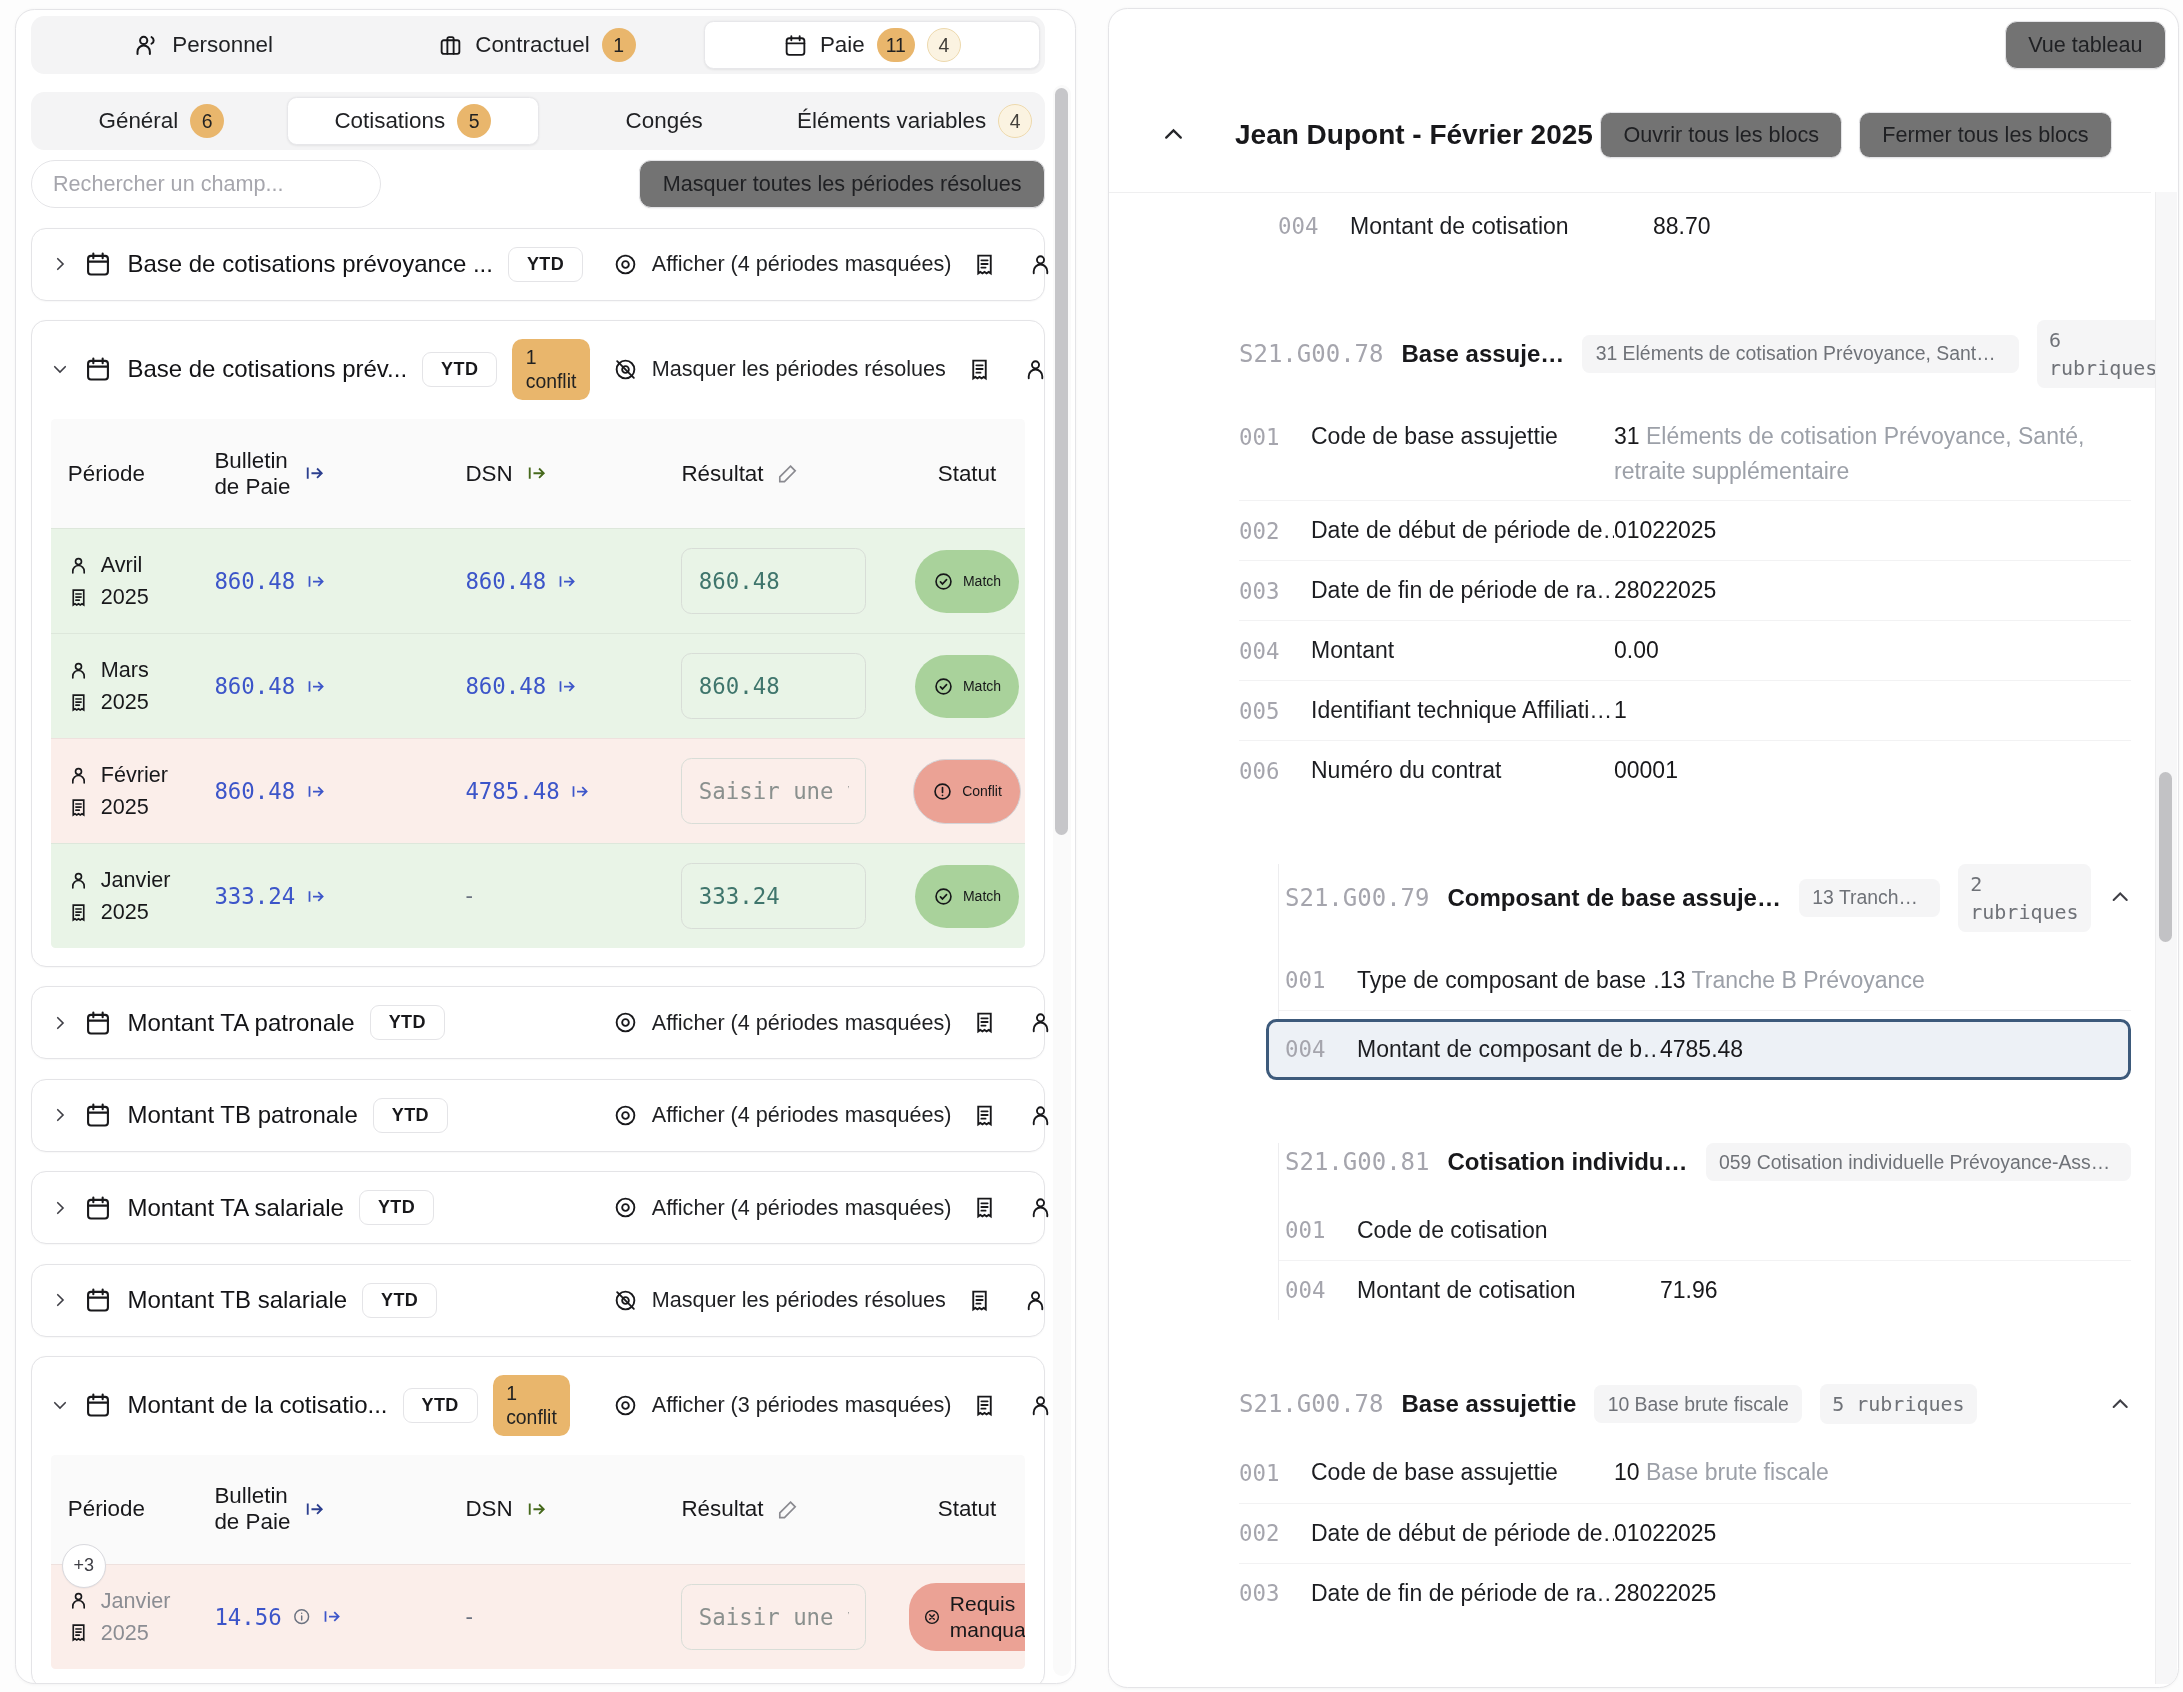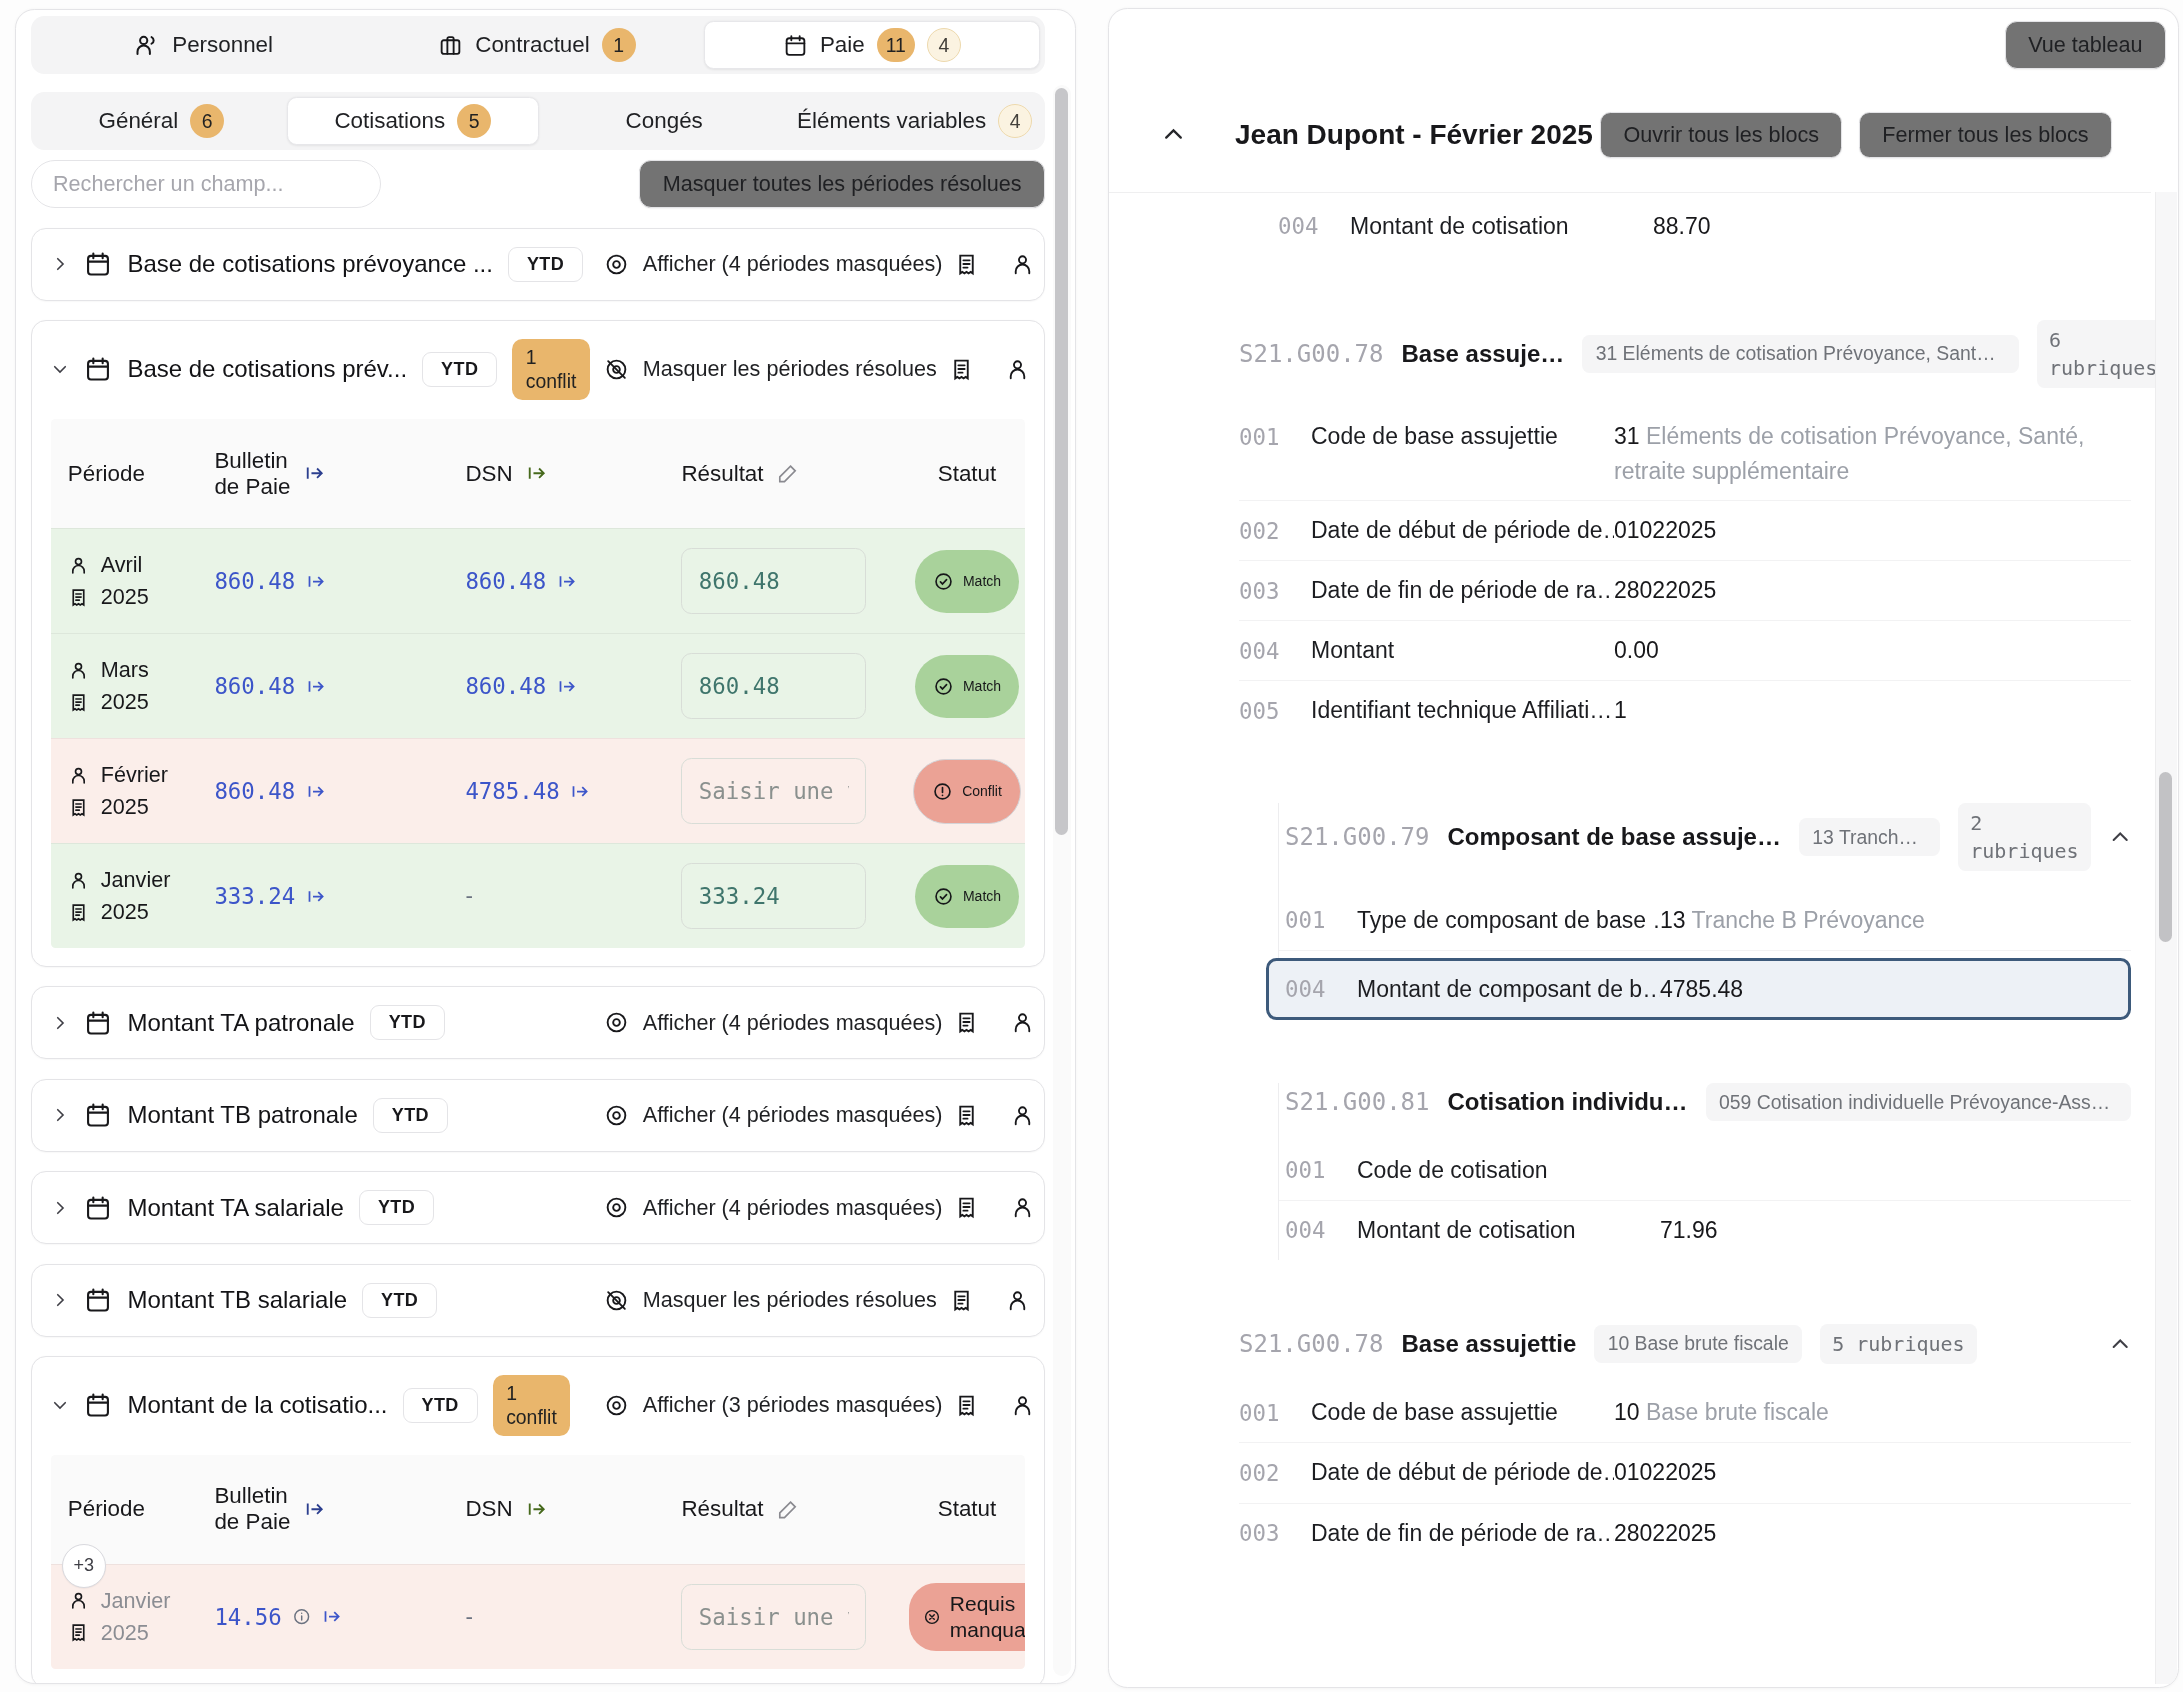--- a/index.html
+++ b/index.html
@@ -28,21 +28,21 @@
   
   .search-row{margin-top:10.4px;display:flex;justify-content:space-between;align-items:center;}
   .search-input{width:350px;height:48px;box-sizing:border-box;border:1.5px solid #e4e4e7;border-radius:24px;
     padding:0 21px;font-size:21.6px;color:#555;background:#fff;outline:none;font-family:"Liberation Sans",sans-serif;}
   .search-input::placeholder{color:#a6a6ad;}
   .btn{background:#737373;border:1.5px solid #e4e4e7;border-radius:12px;font-size:21.6px;color:#1f2023;
     padding:0 22.4px;height:48px;display:inline-flex;align-items:center;box-shadow:0 0.7px 1.5px rgba(0,0,0,.05);white-space:nowrap;}
 
   
   .card{border:1.5px solid #e4e4e7;border-radius:15px;background:#fff;margin-top:19.4px;padding:18px 19.4px;box-shadow:0 0.7px 1.5px rgba(0,0,0,.03);}
-  .card-head{display:flex;align-items:center;}
+  .card-head{display:flex;align-items:center;gap:9px;}
   .ch-left{display:flex;align-items:center;gap:15px;width:553px;min-width:553px;box-sizing:border-box;}
   .ch-title{font-size:24px;color:#131316;white-space:nowrap;overflow:hidden;}
   .ytd{border:1.5px solid #e4e4e7;border-radius:9px;padding:6px 18px;font-size:18px;font-weight:700;letter-spacing:0.4px;background:#fff;}
   .conflict-pill{background:#e9b66c;border-radius:10.4px;padding:6px 13.4px;font-size:19.4px;line-height:1.25;color:#222;}
   .ch-action{display:flex;align-items:center;gap:13.4px;flex:1;font-size:21.6px;color:#1f2023;white-space:nowrap;}
   .ch-icons{display:flex;align-items:center;gap:31px;margin-left:12px;color:#18181b;}
   .chev{color:#3f3f46;display:inline-flex;}
 
   
   .ptable{margin-top:19.4px;border-radius:4.5px;overflow:hidden;font-size:22.4px;}
@@ -879,20 +879,25 @@
       <div class="frow">
         <span class="fcode mono">004</span>
         <span class="flabel">Montant</span>
         <span class="fval"><span class="v1">0.00</span></span>
       </div>
       <div class="frow">
         <span class="fcode mono">005</span>
         <span class="flabel">Identifiant technique Affiliati…</span>
         <span class="fval"><span class="v1">1</span></span>
       </div>
+      <div class="frow">
+        <span class="fcode mono">006</span>
+        <span class="flabel">Numéro du contrat</span>
+        <span class="fval"><span class="v1">00001</span></span>
+      </div>
     </div>
 
     <div class="indent">
       <div class="bhead">
         <span class="bcode mono">S21.G00.79</span>
         <span class="bname">Composant de base assuje…</span>
         <span class="bbadge">13 Tranche B Prévoyan…</span>
         <span class="bcount mono wrap" style="margin-left:auto;">2 rubriques</span>
         <span class="bchev">
             <svg width="22.4" height="22.4" viewBox="0 0 24 24" fill="none" stroke="#3f3f46" stroke-width="2.2" stroke-linecap="round">

